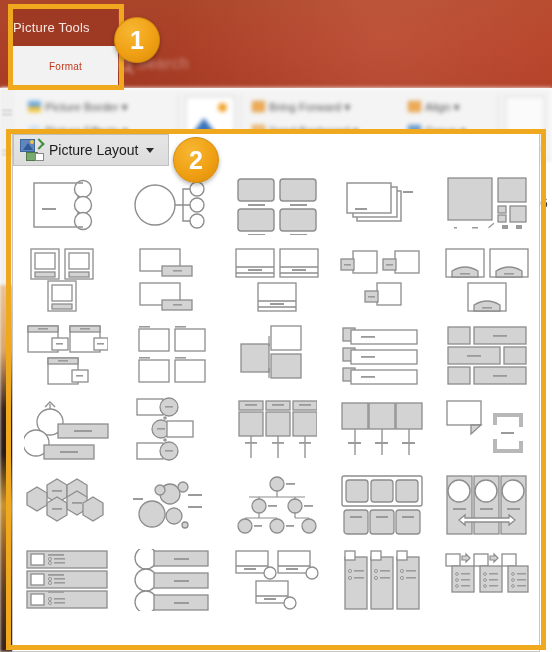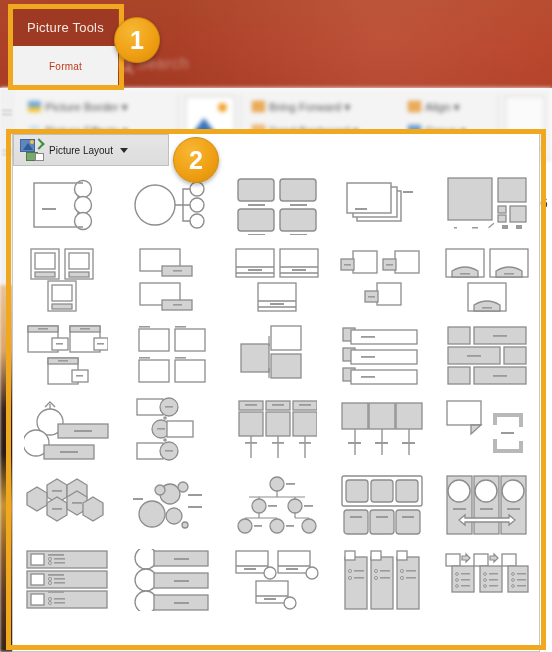--- a/index.html
+++ b/index.html
@@ -18,21 +18,21 @@
   }
   .ribbon-band .blurwash{
     position:absolute; inset:0;
     background:
       radial-gradient(circle at 70% 40%, rgba(255,255,255,.07), rgba(0,0,0,0) 55%),
       radial-gradient(circle at 20% 85%, rgba(0,0,0,.10), rgba(0,0,0,0) 60%);
   }
   
   .ctx-tabgroup{
     position:absolute; left:13px; top:8px; width:105px; height:38px;
-    background:#9e3a23; display:flex; align-items:center; justify-content:center;
+    background:#9e3a23; display:flex; align-items:center; 
   }
   .ctx-tabgroup span{
     color:#f7e7e2; font-size:13px; letter-spacing:.2px; white-space:nowrap;
   }
   .ctx-tab-active{
     position:absolute; left:13px; top:46px; width:105px; height:40px;
     background:#f2f2f2; display:flex; align-items:center; justify-content:center;
   }
   .ctx-tab-active span{
     color:#c0391c; font-size:10px; letter-spacing:.2px;
@@ -122,21 +122,21 @@
     position:relative; width:24px; height:22px; flex:0 0 24px; margin-right:5px;
   }
   .pl-icon .sq1{ position:absolute; left:0; top:0; width:15px; height:13px; background:#5f86bd; border:1px solid #3f6699; }
   .pl-icon .sq1:after{ content:""; position:absolute; left:2px; bottom:1px; width:0;height:0;
      border-left:5px solid transparent;border-right:5px solid transparent;border-bottom:7px solid #2f5b96;}
   .pl-icon .dot{ position:absolute; left:10px; top:1px; width:4px; height:4px; border-radius:50%; background:#f5c243;}
   .pl-icon .arr{ position:absolute; left:15px; top:1px; width:8px; height:8px;
      border-top:2px solid #3f8f3f; border-right:2px solid #3f8f3f; transform:rotate(45deg);}
   .pl-icon .sq2{ position:absolute; left:6px; bottom:0; width:12px; height:9px; background:#7aa96f; border:1px solid #4e7a45;}
   .pl-icon .sq3{ position:absolute; left:15px; bottom:0; width:9px; height:8px; background:#ffffff; border:1px solid #888;}
-  .pl-button .pl-label{ font-size:10px; color:#1c1c1c; white-space:nowrap; }
+  .pl-button .pl-label{ font-size:14px; color:#1c1c1c; white-space:nowrap; }
   .pl-button .pl-caret{
     margin-left:7px; width:0;height:0;border-left:4px solid transparent;
     border-right:4px solid transparent;border-top:5px solid #2b2b2b;
   }
 
   .grid{
     position:absolute; left:13px; top:167px; width:526px;
     display:grid; grid-template-columns:repeat(5,1fr);
     grid-auto-rows:75px;
   }

